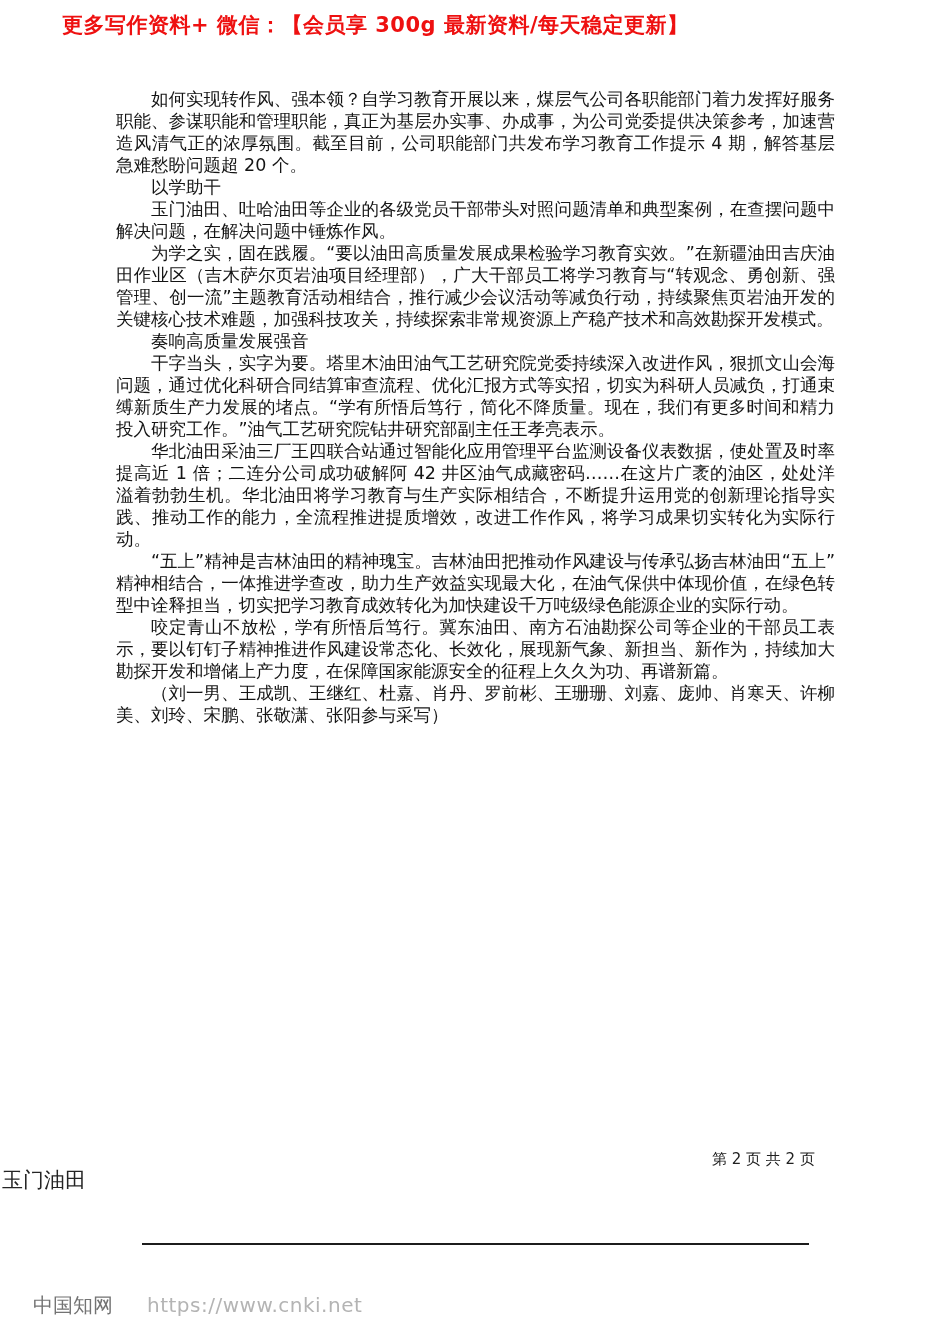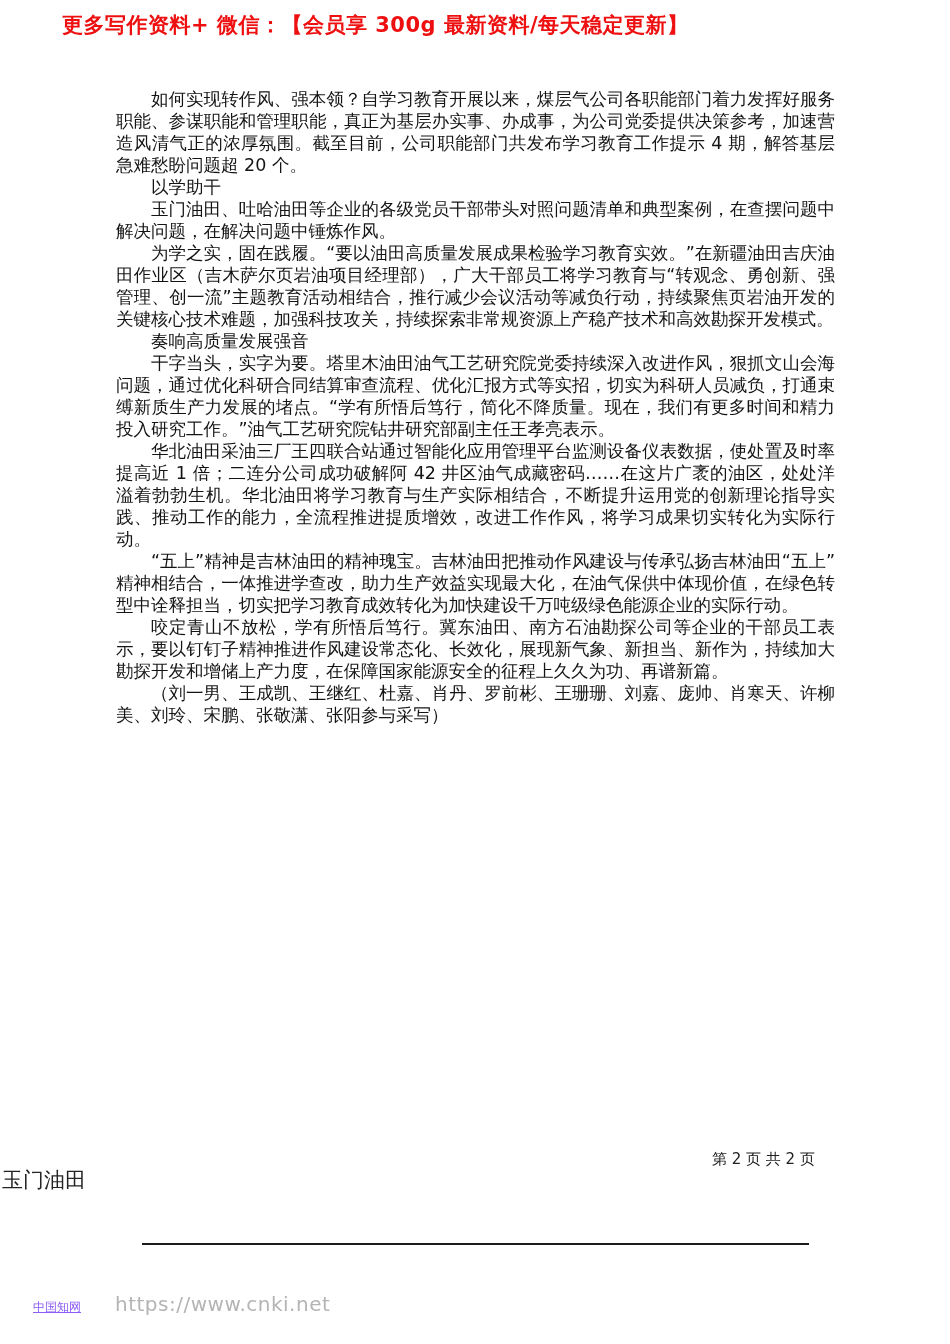--- a/index.html
+++ b/index.html
@@ -68,23 +68,22 @@
   .watermark {
     position: absolute;
     left: 33px;
     top: 1292px;
     display: flex;
     align-items: baseline;
     gap: 34px;
     white-space: nowrap;
   }
   .watermark .site-name {
-    font-size: 12px;
-    color: #8b5cf6;
-    text-decoration: underline;
+    font-size: 20px;
+    color: #737373;
   }
   .watermark .site-url {
     font-size: 20px;
     color: #b4b4b4;
     letter-spacing: 0.5px;
   }
 </style>
 </head>
 <body>
 

